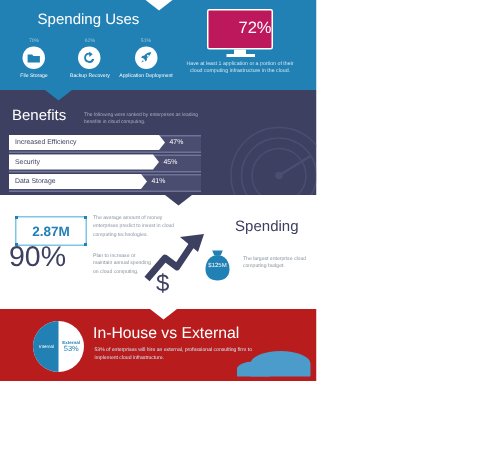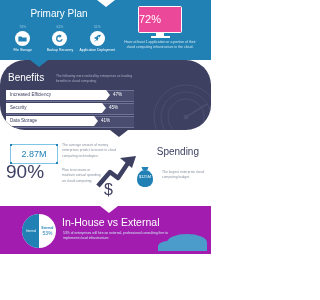--- a/index.html
+++ b/index.html
@@ -45,66 +45,66 @@
     width:15px;height:15px;border-radius:50%;background:#ffffff;
     margin:0 auto 2px;display:flex;align-items:center;justify-content:center;
   }
   .use-circle svg{display:block;}
   .use-label{font-size:3.4px;color:#ffffff;line-height:1.35;}
 
   
   .monitor-wrap{position:absolute;top:6px;right:8px;width:86px;text-align:center;}
   .monitor{
     width:42px;height:25px;margin:0 auto;border:1.6px solid #ffffff;border-radius:1.5px;
-    display:flex;align-items:center;justify-content:flex-start;background:#ec4899;
+    display:flex;align-items:center;justify-content:flex-end;background:#be185d;
   }
   .monitor-pct{font-size:11px;color:#ffffff;line-height:1;}
   .mon-neck{width:8px;height:3px;background:#ffffff;margin:0 auto;}
   .mon-base{width:19px;height:1.6px;background:#ffffff;margin:0 auto;}
   .monitor-cap{margin-top:2.5px;font-size:3.5px;color:#cfe6f3;line-height:1.5;padding:0 6px;}
 
   
-  .band-benefits{position:relative;background:#3d4061;height:70px;overflow:hidden;border-radius:25px;}
+  .band-benefits{position:relative;background:#3d4061;height:70px;overflow:hidden;}
   .notch-top-blue{top:0;border-top:7px solid #2180b4;left:30px;transform:none;}
   .ben-title{position:absolute;top:12px;left:8px;font-size:10px;color:#ffffff;}
   .ben-sub{position:absolute;top:14px;left:56px;width:84px;font-size:3.3px;color:#a9adc4;line-height:1.5;}
   .bars{position:absolute;top:30px;left:6px;width:128px;}
   .bar-row{position:relative;height:10px;margin-bottom:3px;}
   .bar-track{position:absolute;left:0;top:0;height:10px;width:128px;background:#4a4d70;border-top:0.8px solid #6f7396;border-bottom:0.8px solid #6f7396;}
   .bar-fill{position:absolute;left:0;top:0;height:10px;background:#ffffff;}
   .bar-fill:after{content:"";position:absolute;right:-4px;top:0;width:0;height:0;border-top:5px solid transparent;border-bottom:5px solid transparent;border-left:4px solid #ffffff;}
   .bar-label{position:absolute;left:4px;top:2.4px;font-size:4.6px;color:#3d4061;z-index:3;}
   .bar-pct{position:absolute;top:2.4px;font-size:4.6px;color:#ffffff;z-index:3;}
   .gauge{position:absolute;right:-10px;top:22px;width:70px;height:70px;opacity:.5;}
 
   
   .band-spend{position:relative;background:#ffffff;height:76px;overflow:hidden;}
   .notch-top-navy{top:0;border-top:7px solid #3d4061;left:110px;transform:none;}
   .stat-box{
     position:absolute;top:14px;left:10px;width:46px;height:18px;
-    border:1.2px solid #7ec5e6;display:flex;align-items:center;justify-content:center;
+    border:1.2px solid #7ec5e6;display:flex;align-items:center;justify-content:center;font-weight:bold;
   }
   .stat-box .corner{position:absolute;width:2.5px;height:2.5px;background:#2180b4;}
   .stat-box .c1{left:-1.2px;top:-1.2px;}
   .stat-box .c2{right:-1.2px;top:-1.2px;}
   .stat-box .c3{left:-1.2px;bottom:-1.2px;}
   .stat-box .c4{right:-1.2px;bottom:-1.2px;}
   .stat-val{font-size:9px;color:#2180b4;}
   .stat-cap{position:absolute;top:13px;left:62px;width:58px;font-size:3.4px;color:#8792a0;line-height:1.55;}
   .big-pct{position:absolute;top:32px;left:6px;font-size:19px;color:#3d4061;line-height:1;}
   .big-cap{position:absolute;top:38px;left:62px;width:42px;font-size:3.4px;color:#8792a0;line-height:1.55;}
   .spend-title{position:absolute;top:16px;right:12px;font-size:10px;color:#3d4061;margin-left:28px;}
   .arrow svg{position:absolute;left:96px;top:24px;}
   .dollar{position:absolute;left:104px;top:52px;font-size:16px;color:#3d4061;line-height:1;}
   .bag{position:absolute;right:55px;top:36px;width:22px;height:22px;}
   .bag-val{position:absolute;right:55px;top:44px;width:22px;text-align:center;font-size:4px;color:#ffffff;z-index:4;}
   .bag-cap{position:absolute;right:5px;top:40px;width:44px;font-size:3.4px;color:#8792a0;line-height:1.55;}
 
   
-  .band-foot{position:relative;background:#a21caf;height:48px;overflow:hidden;}
+  .band-foot{position:relative;background:#b91c1c;height:48px;overflow:hidden;}
   .notch-top-white2{top:0;border-top:7px solid #ffffff;left:100px;transform:none;}
   .pie{
     position:absolute;left:22px;top:8px;width:34px;height:34px;border-radius:50%;
     background:#ffffff;
   }
   .pie-left{position:absolute;left:0;top:0;width:17px;height:34px;border-radius:17px 0 0 17px;background:#2180b4;}
   .pie-int{position:absolute;left:2px;top:14.5px;width:14px;text-align:center;font-size:3px;color:#ffffff;}
   .pie-ext-lbl{position:absolute;left:18px;top:12px;width:15px;text-align:center;font-size:3px;color:#2180b4;font-weight:bold;}
   .pie-ext-val{position:absolute;left:18px;top:16px;width:15px;text-align:center;font-size:5px;color:#2180b4;}
   .foot-title{position:absolute;left:62px;top:10px;font-size:10.5px;color:#ffffff;}
@@ -114,21 +114,21 @@
 </style>
 </head>
 <body>
 
 <div class="page">
 
 
   <div class="band-uses">
     <div class="notch notch-top-white"></div>
 
-    <div class="uses-title">Primary Plan</div>
+    <div class="uses-title">Spending Uses</div>
 
     <div class="uses-items">
       <div class="use-item">
         <div class="use-pct">70%</div>
         <div class="use-circle">
           <svg width="9" height="7" viewBox="0 0 9 7">
               <path d="M0.4 1.4h3l0.9 1h4.3v4.2H0.4z" fill="#2180b4"></path>
             </svg>
         </div>
         <div class="use-label">File Storage</div>

